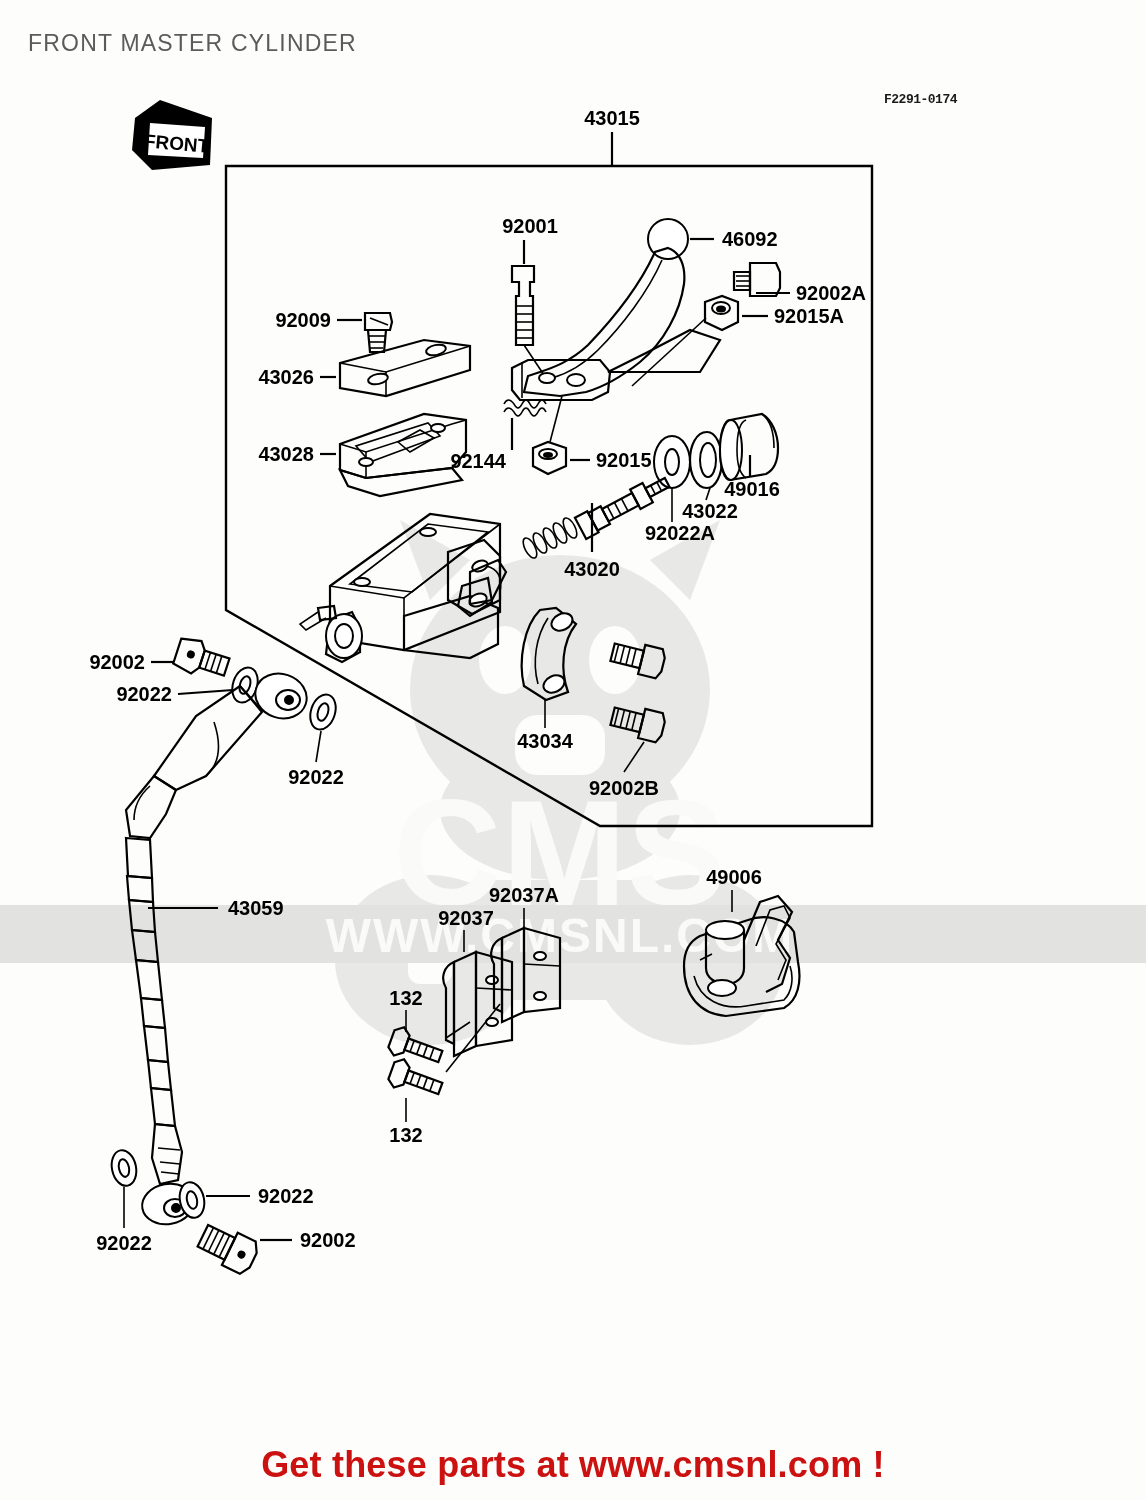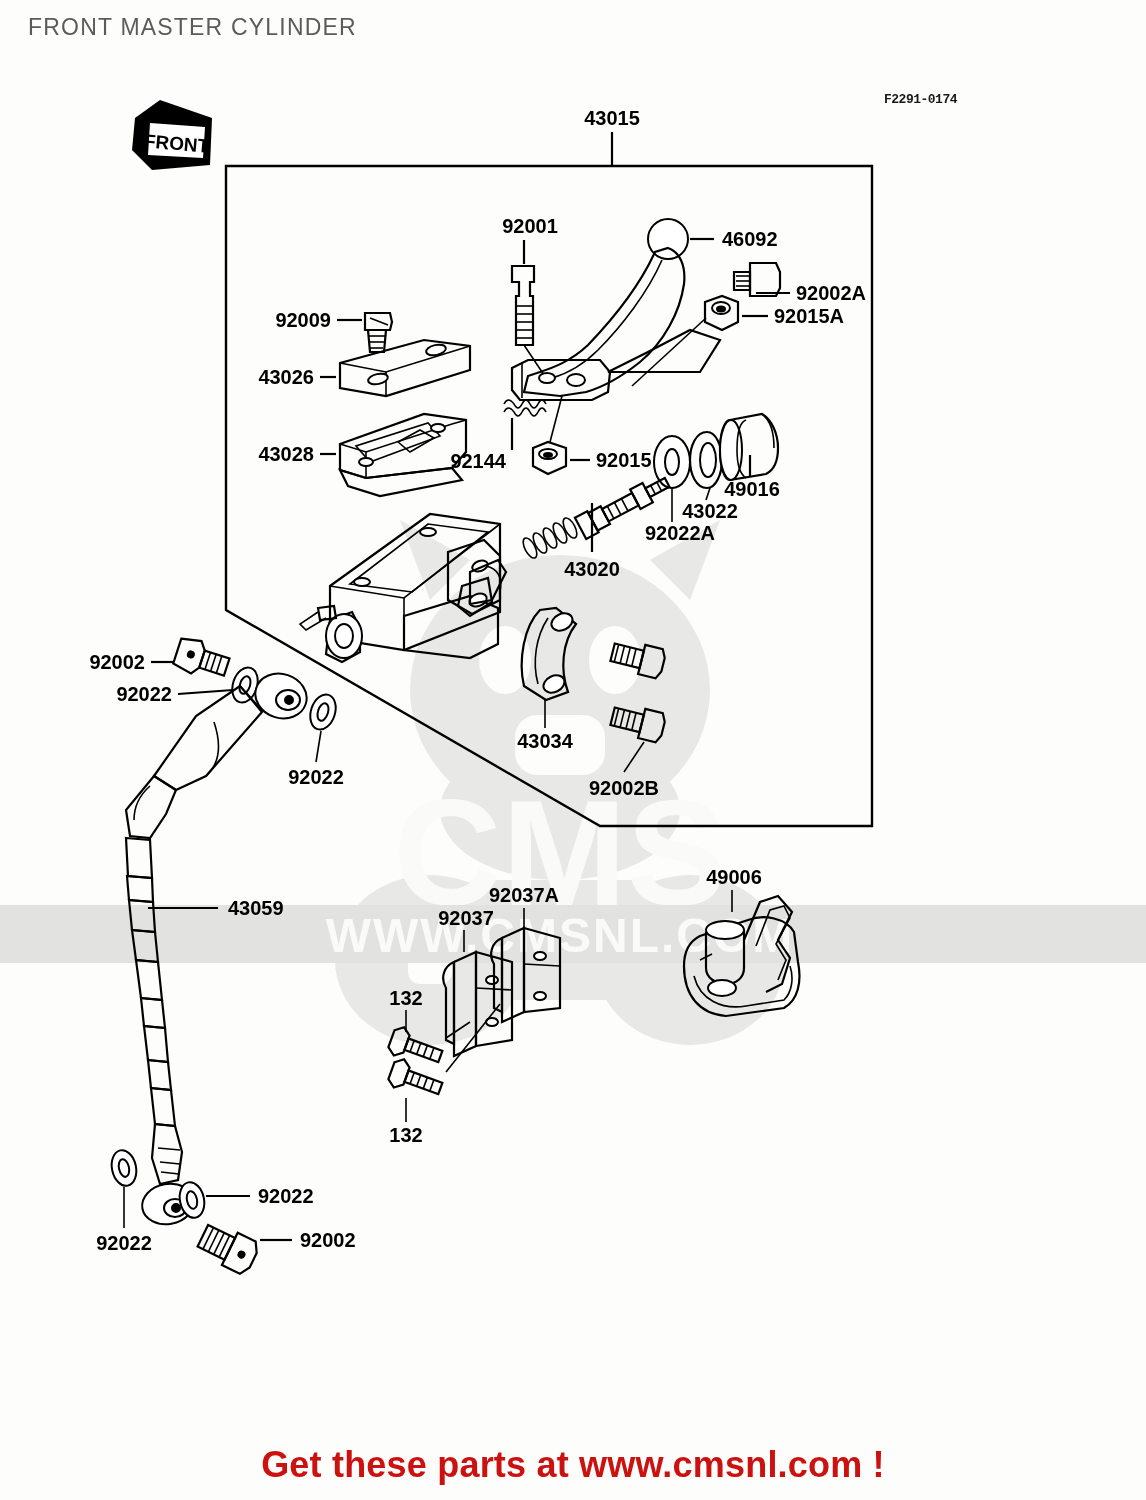--- a/index.html
+++ b/index.html
@@ -1,17 +1,17 @@
 <!DOCTYPE html>
 <html><head>
 <meta charset="utf-8">
 <style>
   html,body{margin:0;padding:0;background:#fdfdfb;}
   body{width:1146px;height:1500px;position:relative;font-family:"Liberation Sans",sans-serif;overflow:hidden;}
-  #page-title{position:absolute;left:28px;top:14px;font-size:23px;letter-spacing:1.2px;color:#5b5b5b;font-weight:400;}
+  #page-title{position:absolute;left:28px;top:30px;font-size:23px;letter-spacing:1.2px;color:#5b5b5b;font-weight:400;}
   #drawing-no{position:absolute;left:884px;top:92px;font-size:13px;color:#1a1a1a;font-family:Liberation Mono, monospace;letter-spacing:-0.5px;font-weight:700;}
   #footer{position:absolute;left:0;top:1444px;width:1146px;text-align:center;font-size:36px;color:#cc1111;font-weight:700;letter-spacing:0.2px;}
   #canvas{position:absolute;left:0;top:0;width:1146px;height:1430px;}
   .lbl{font-family:"Liberation Sans",sans-serif;font-size:20px;font-weight:700;fill:#000;}
   .ln{stroke:#000;stroke-width:2.2;fill:none;}
   .ln-thin{stroke:#000;stroke-width:1.6;fill:none;}
   .box{stroke:#000;stroke-width:2.4;fill:none;}
   .pt{stroke:#000;stroke-width:2;fill:#fff;}
   .ptf{stroke:#000;stroke-width:2;fill:#000;}
   .wm{fill:#e8e8e6;}

